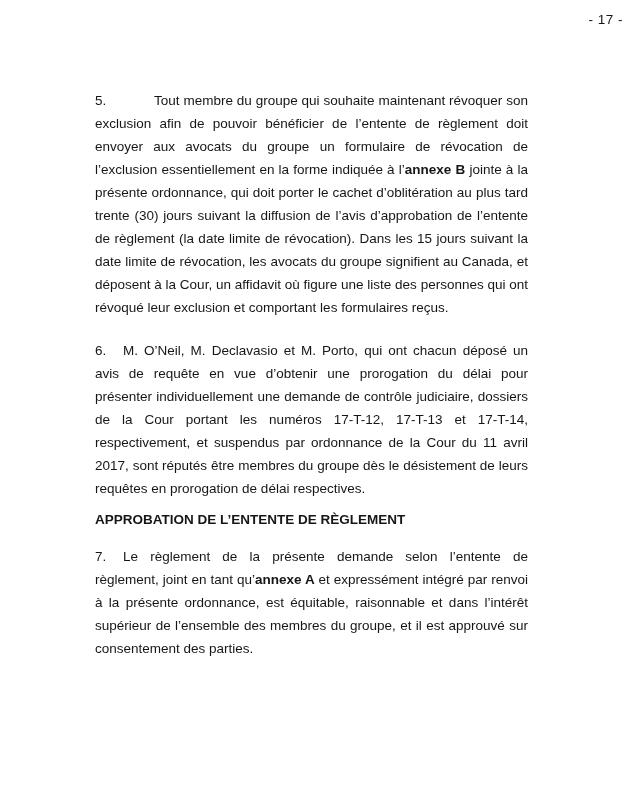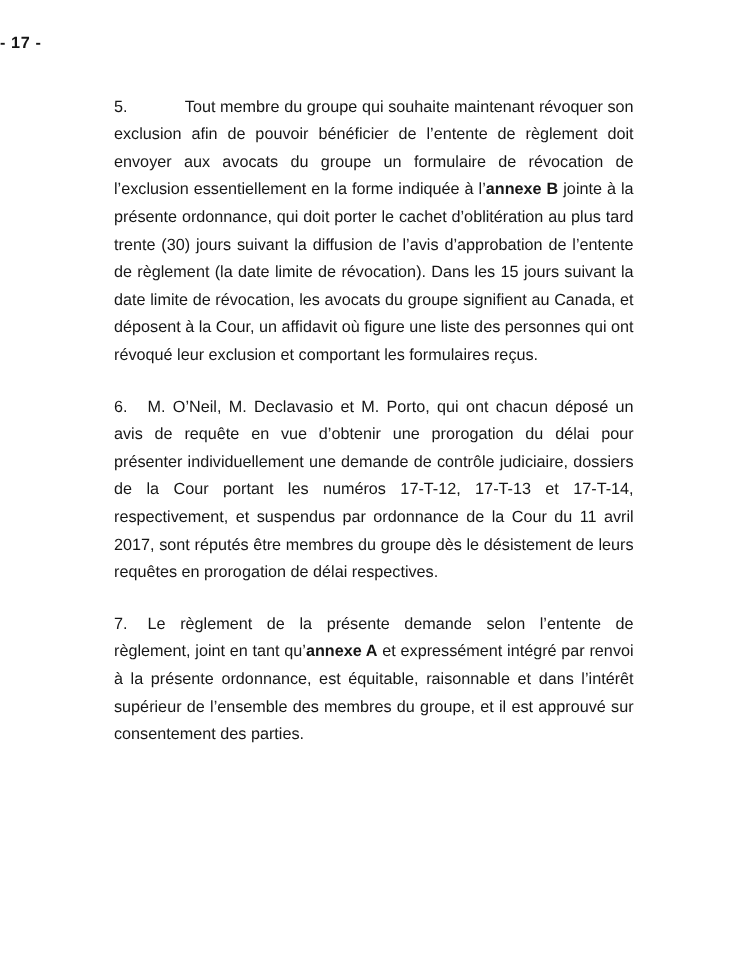--- a/index.html
+++ b/index.html
@@ -11,42 +11,41 @@
     position: relative;
     width: 623px;
     height: 807px;
     background: #ffffff;
     color: #161616;
     font-family: "Liberation Sans", sans-serif;
     overflow: hidden;
   }
   .page-number {
     position: absolute;
-    top: 28px;
+    top: 12px;
     left: 0;
     right: 0;
-    text-align: left;
+    text-align: right;
     font-size: 13.5px;
     letter-spacing: 0.5px;
-    font-weight: bold;
   }
   .doc-body {
     position: absolute;
     left: 95px;
     top: 73px;
     width: 433px;
     font-size: 13.5px;
     line-height: 23px;
   }
   .doc-para {
     margin: 20px 0 0 0;
     text-align: justify;
   }
   .doc-para:first-child {
-    margin-top: 4px;
+    margin-top: 16px;
   }
   .para-num {
     display: inline-block;
     width: 28px;
   }
   .doc-para:first-child .para-num {
     width: 59px;
   }
   .doc-heading {
     margin: 8px 0 0 0;
@@ -62,15 +61,16 @@
   }
 </style>
 </head>
 <body>
 
 <div class="page">
   <div class="page-number">- 17 -</div>
   <main class="doc-body" id="doc-body">
       <p class="doc-para"><span class="para-num">5.</span><span>Tout membre du groupe qui souhaite maintenant révoquer son exclusion afin de pouvoir bénéficier de l’entente de règlement doit envoyer aux avocats du groupe un formulaire de révocation de l’exclusion essentiellement en la forme indiquée à l’</span><span class="bold">annexe B</span><span> jointe à la présente ordonnance, qui doit porter le cachet d’oblitération au plus tard trente (30) jours suivant la diffusion de l’avis d’approbation de l’entente de règlement (la date limite de révocation). Dans les 15 jours suivant la date limite de révocation, les avocats du groupe signifient au Canada, et déposent à la Cour, un affidavit où figure une liste des personnes qui ont révoqué leur exclusion et comportant les formulaires reçus.</span></p>
       <p class="doc-para"><span class="para-num">6.</span><span>M. O’Neil, M. Declavasio et M. Porto, qui ont chacun déposé un avis de requête en vue d’obtenir une prorogation du délai pour présenter individuellement une demande de contrôle judiciaire, dossiers de la Cour portant les numéros 17-T-12, 17-T-13 et 17-T-14, respectivement, et suspendus par ordonnance de la Cour du 11 avril 2017, sont réputés être membres du groupe dès le désistement de leurs requêtes en prorogation de délai respectives.</span></p>
+      <h2 class="doc-heading">APPROBATION DE L’ENTENTE DE RÈGLEMENT</h2>
       <p class="doc-para"><span class="para-num">7.</span><span>Le règlement de la présente demande selon l’entente de règlement, joint en tant qu’</span><span class="bold">annexe A</span><span> et expressément intégré par renvoi à la présente ordonnance, est équitable, raisonnable et dans l’intérêt supérieur de l’ensemble des membres du groupe, et il est approuvé sur consentement des parties.</span></p>
     </main>
 </div>
 
 </body></html>

